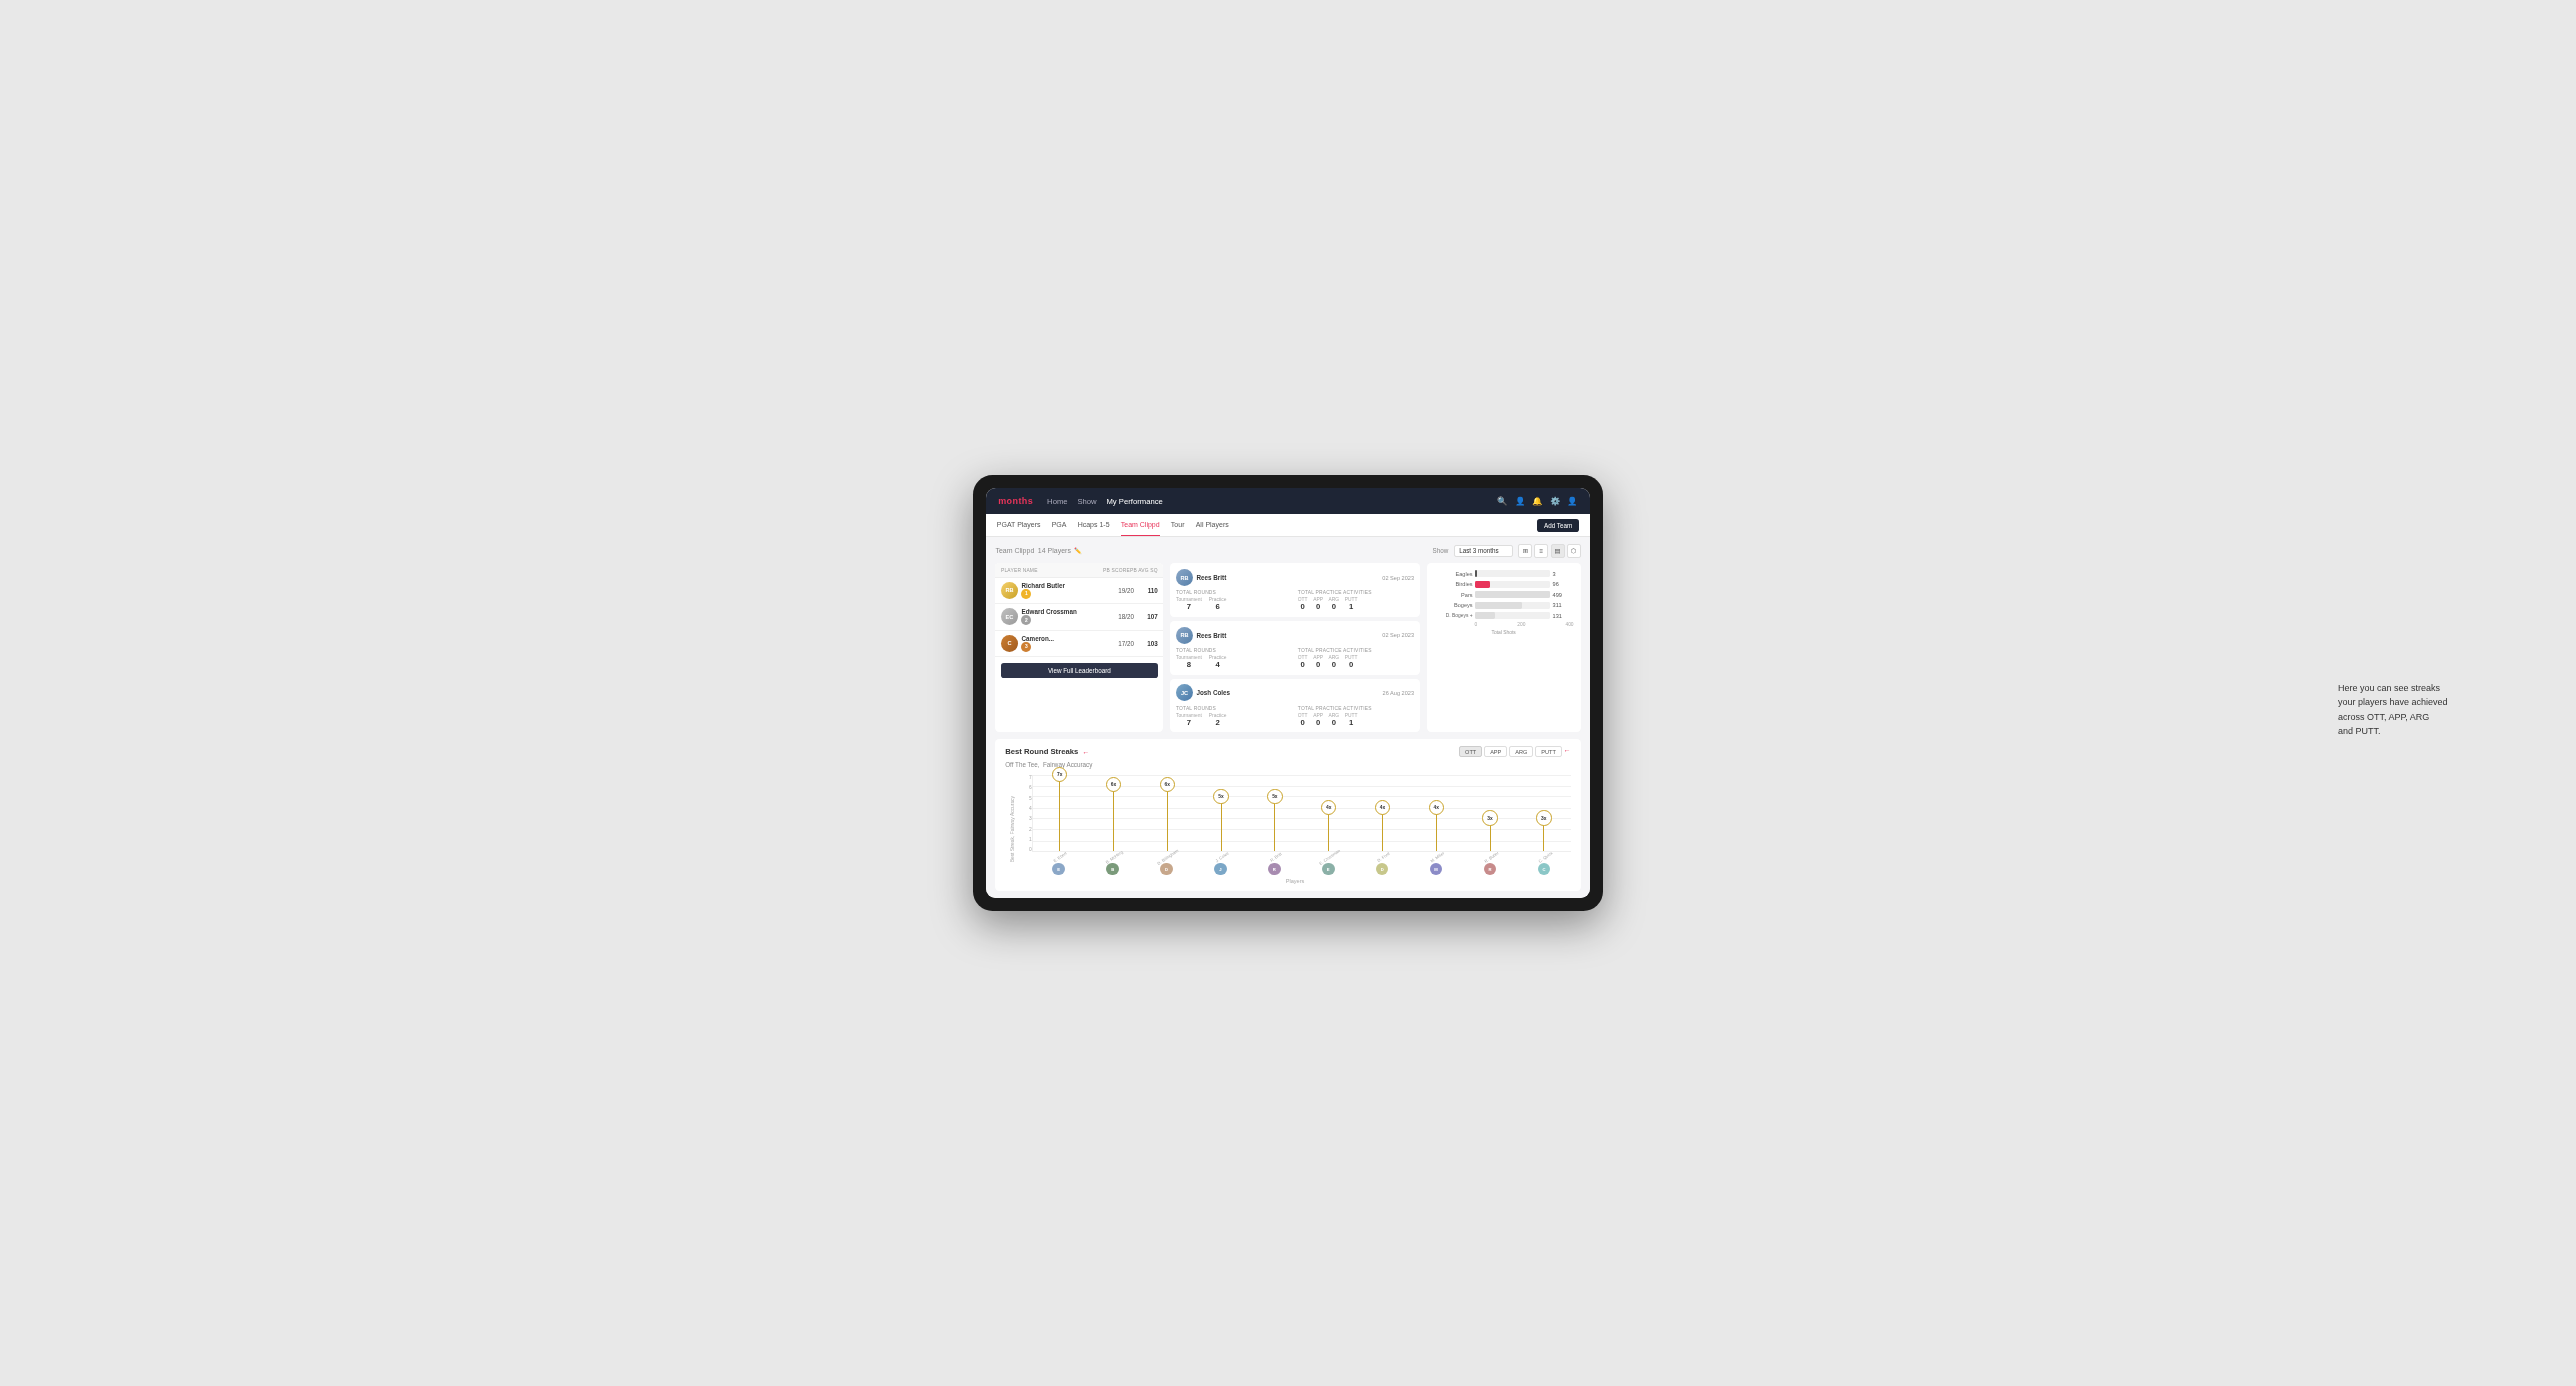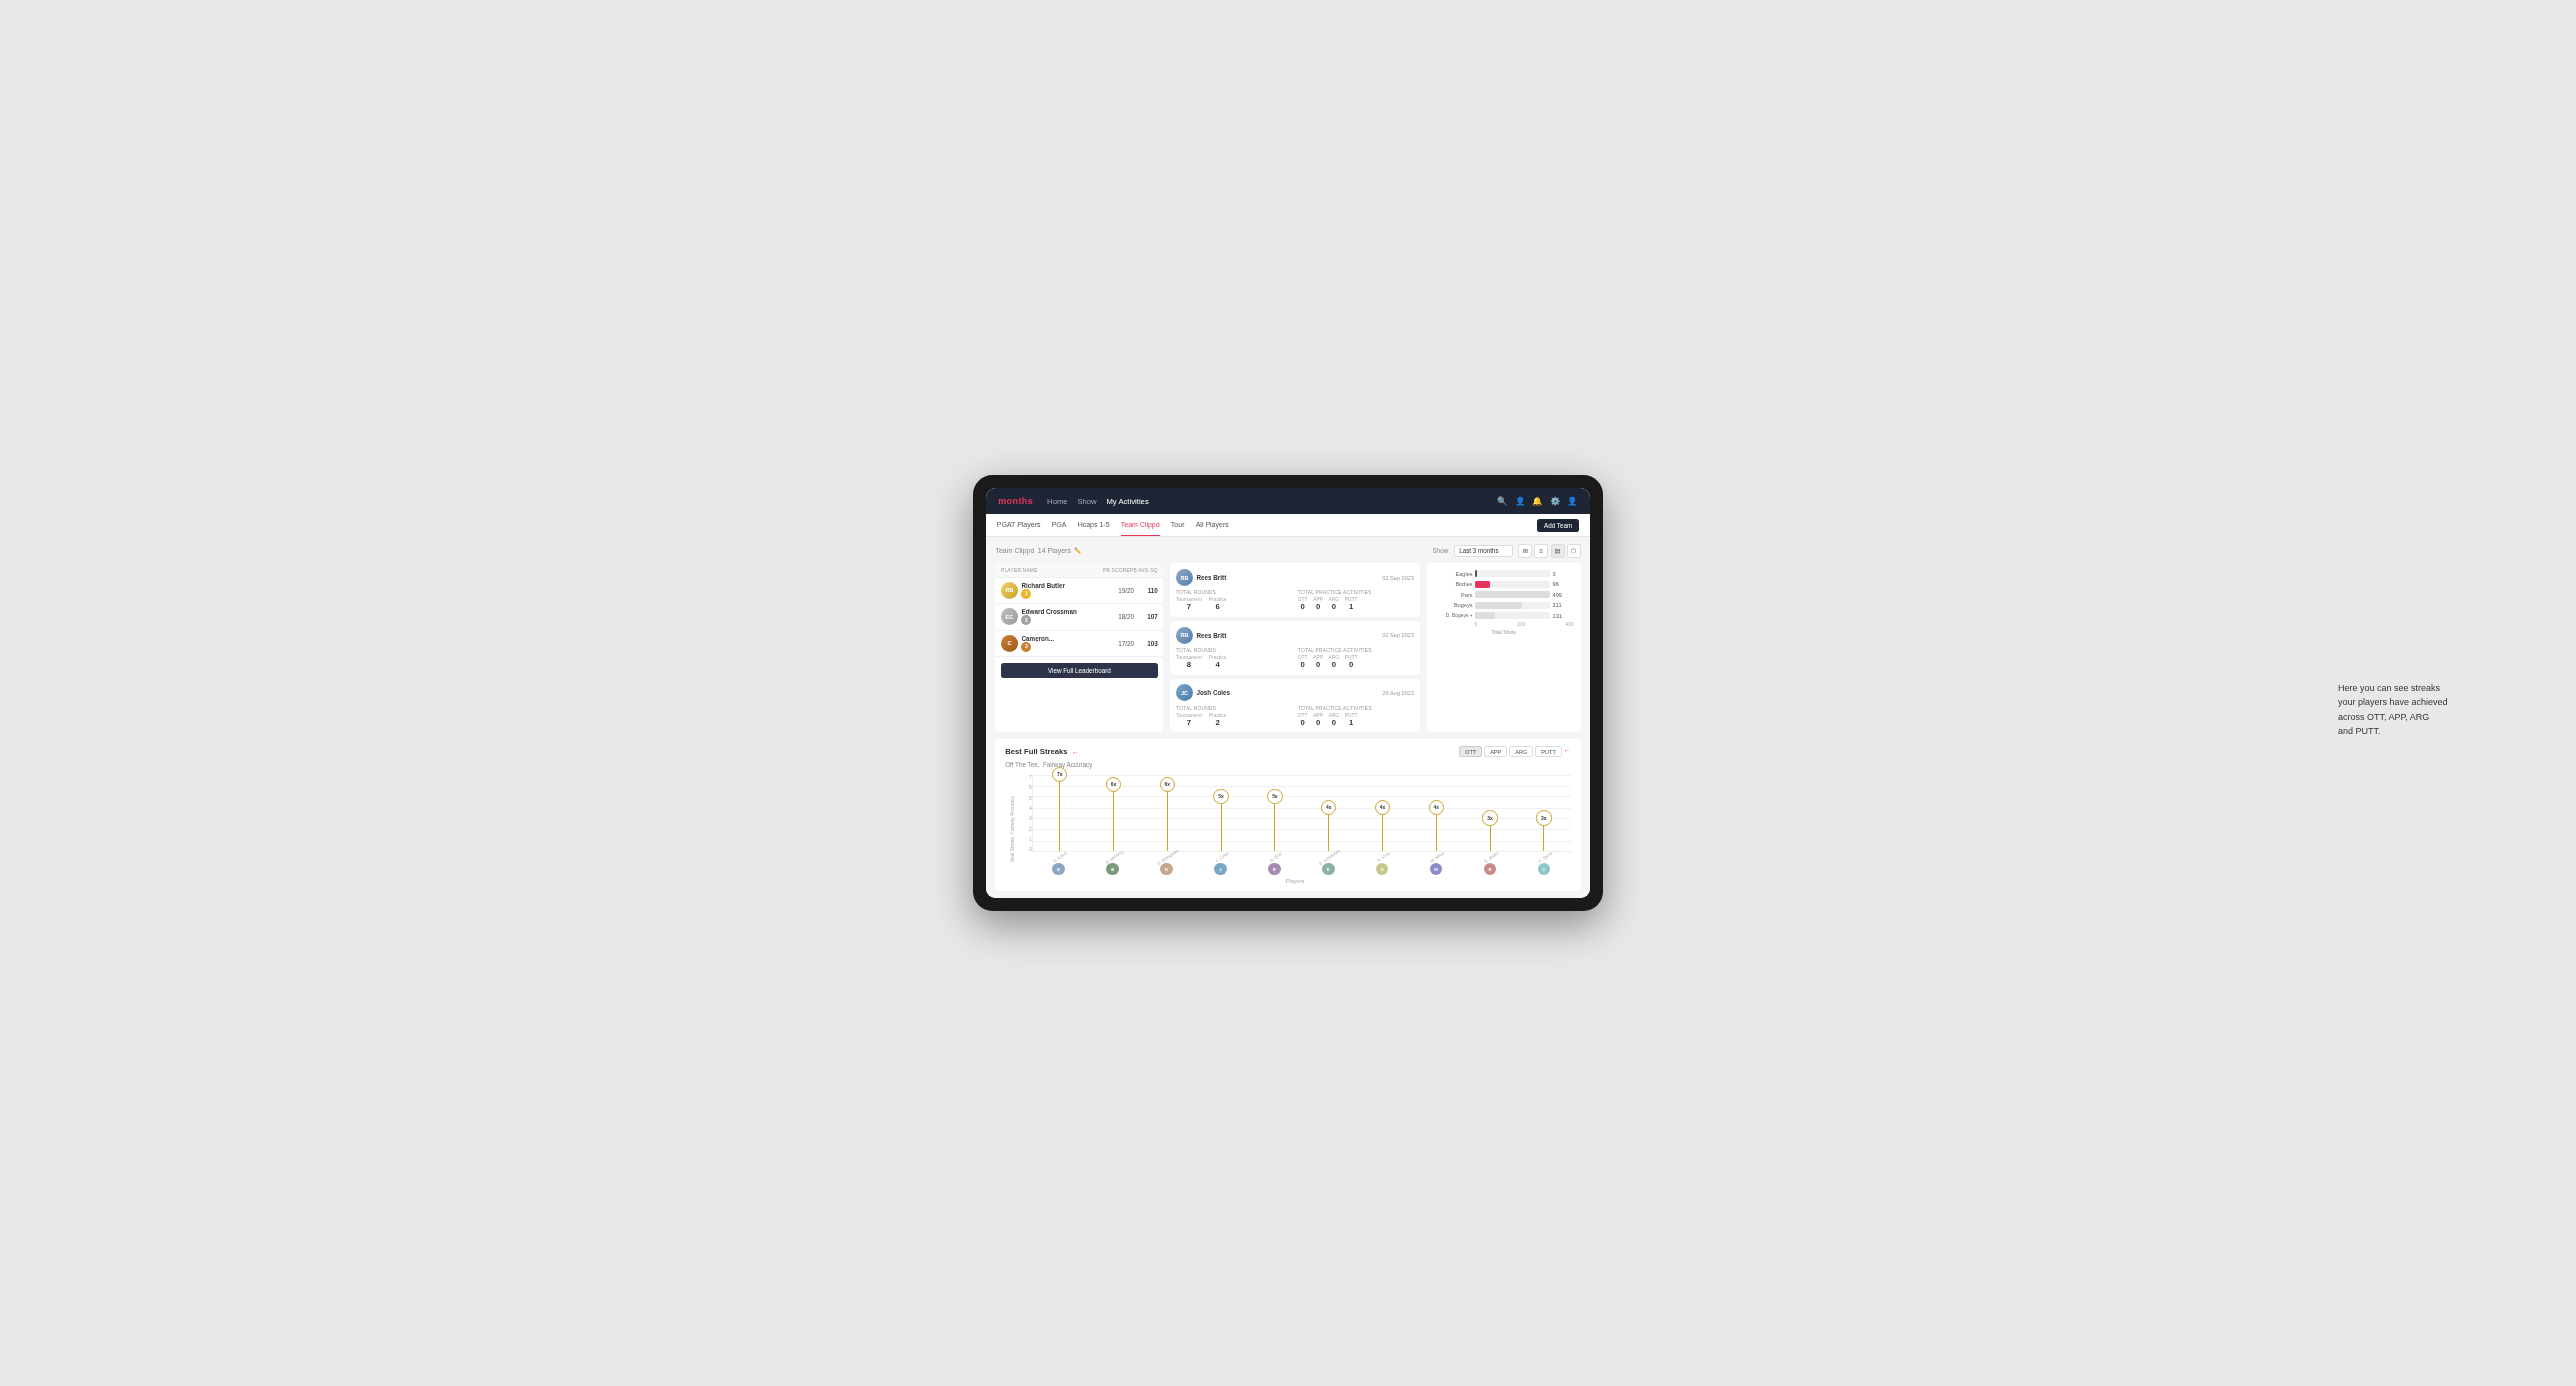--- a/index.html
+++ b/index.html
@@ -426,21 +426,21 @@
 <body>
 
 <div class="tablet-frame">
   <div class="tablet-screen">
 
     <div class="nav-bar">
       <span class="nav-logo">months</span>
       <div class="nav-links">
         <span class="nav-link">Home</span>
         <span class="nav-link">Show</span>
-        <span class="nav-link active">My Activities</span>
+        <span class="nav-link active">My Performance</span>
       </div>
       <div class="nav-icons">
         <span class="nav-icon">🔍</span>
         <span class="nav-icon">👤</span>
         <span class="nav-icon">🔔</span>
         <span class="nav-icon">⚙️</span>
         <span class="nav-icon">👤</span>
       </div>
     </div>
 
@@ -717,21 +717,21 @@
             <span class="bar-axis-label">400</span>
           </div>
           <div class="bar-chart-footer">Total Shots</div>
         </div>
 
       </div>
 
       <div class="streaks-section">
         <div class="streaks-header">
           <div style="display:flex;align-items:center;gap:4.2px;">
-            <span class="streaks-title">Best Full Streaks</span>
+            <span class="streaks-title">Best Round Streaks</span>
             <span style="color:#e8345a;font-size:7px;">←</span>
           </div>
           <div class="streaks-buttons">
             <button class="streak-btn active">OTT</button>
             <button class="streak-btn">APP</button>
             <button class="streak-btn">ARG</button>
             <button class="streak-btn">PUTT</button>
             <span style="color:#e8345a;font-size:7px;">←</span>
           </div>
         </div>

